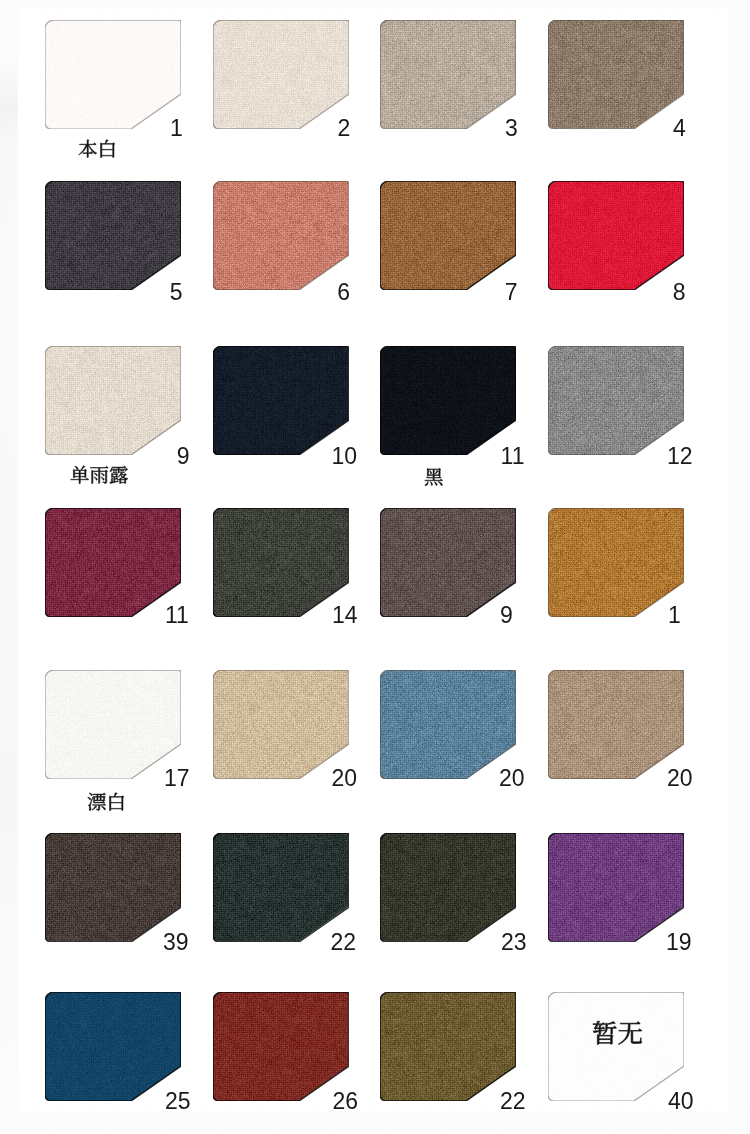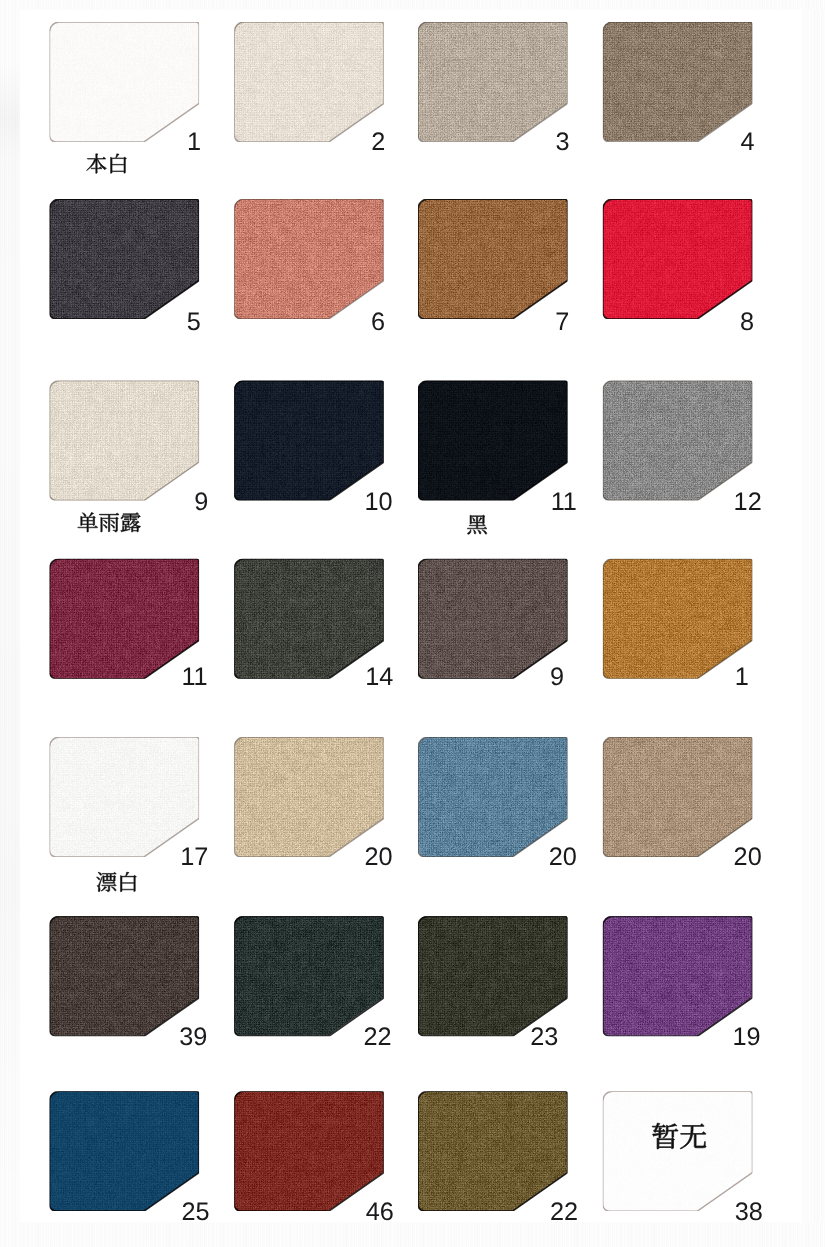--- a/index.html
+++ b/index.html
@@ -716,21 +716,21 @@
         <rect width="136" height="109" filter="url(#wv22)"></rect>
       </svg>
       <div class="weave" style="background:repeating-linear-gradient(0deg,#1b1e10 0 1px,#4b4e40 1px 2px);opacity:.30"></div>
       <div class="weave" style="background:repeating-linear-gradient(90deg,#1b1e10 0 1px,#4b4e40 1px 2px);opacity:.22"></div>
     </div>
     <div class="edge" style="left: 380px; top: 832.5px; width: 136px; height: 109px;">
       <svg width="136" height="109" xmlns="http://www.w3.org/2000/svg">
         <path d="M 9 0 H 133 A 3 3 0 0 1 136 3 V 74 L 86 109 H 6 A 6 6 0 0 1 0 103 V 9 A 9 9 0 0 1 9 0 Z" fill="none" stroke="rgba(0,0,0,.82)" stroke-width="1.5"></path>
       </svg>
     </div>
-    <div class="num" style="left: 482px; top: 930.8px;">23</div>
+    <div class="num" style="left: 501px; top: 930.8px;">23</div>
     <div class="swatch" style="left: 548px; top: 832.5px; width: 136px; height: 109px; clip-path: path(&quot;M 9 0 H 133 A 3 3 0 0 1 136 3 V 74 L 86 109 H 6 A 6 6 0 0 1 0 103 V 9 A 9 9 0 0 1 9 0 Z&quot;);">
       <svg width="136" height="109" xmlns="http://www.w3.org/2000/svg">
         <filter id="wv23" x="0" y="0" width="100%" height="100%" color-interpolation-filters="sRGB">
           <feTurbulence type="fractalNoise" baseFrequency="1.4" numOctaves="2" seed="164" result="t"></feTurbulence>
           <feTurbulence type="fractalNoise" baseFrequency="0.09" numOctaves="2" seed="146" result="c"></feTurbulence>
           <feComposite in="t" in2="c" operator="arithmetic" k1="0" k2="0.86" k3="0.14" k4="0" result="m"></feComposite>
           <feColorMatrix in="m" type="matrix" values=".33 .33 .33 0 0 .33 .33 .33 0 0 .33 .33 .33 0 0 0 0 0 0 1" result="g"></feColorMatrix>
           <feComponentTransfer in="g" result="s">
             <feFuncR type="linear" slope="4.8" intercept="-1.8501"></feFuncR>
             <feFuncG type="linear" slope="4.8" intercept="-1.8501"></feFuncG>
@@ -803,21 +803,21 @@
         <rect width="136" height="109" filter="url(#wv25)"></rect>
       </svg>
       <div class="weave" style="background:repeating-linear-gradient(0deg,#68140d 0 1px,#923e37 1px 2px);opacity:.30"></div>
       <div class="weave" style="background:repeating-linear-gradient(90deg,#68140d 0 1px,#923e37 1px 2px);opacity:.22"></div>
     </div>
     <div class="edge" style="left: 212.5px; top: 992px; width: 136px; height: 109px;">
       <svg width="136" height="109" xmlns="http://www.w3.org/2000/svg">
         <path d="M 9 0 H 133 A 3 3 0 0 1 136 3 V 74 L 86 109 H 6 A 6 6 0 0 1 0 103 V 9 A 9 9 0 0 1 9 0 Z" fill="none" stroke="rgba(0,0,0,.82)" stroke-width="1.5"></path>
       </svg>
     </div>
-    <div class="num" style="left: 332.406px; top: 1090.2px;">46</div>
+    <div class="num" style="left: 332.406px; top: 1090.2px;">26</div>
     <div class="swatch" style="left: 380px; top: 992px; width: 136px; height: 109px; clip-path: path(&quot;M 9 0 H 133 A 3 3 0 0 1 136 3 V 74 L 86 109 H 6 A 6 6 0 0 1 0 103 V 9 A 9 9 0 0 1 9 0 Z&quot;);">
       <svg width="136" height="109" xmlns="http://www.w3.org/2000/svg">
         <filter id="wv26" x="0" y="0" width="100%" height="100%" color-interpolation-filters="sRGB">
           <feTurbulence type="fractalNoise" baseFrequency="1.4" numOctaves="2" seed="185" result="t"></feTurbulence>
           <feTurbulence type="fractalNoise" baseFrequency="0.09" numOctaves="2" seed="161" result="c"></feTurbulence>
           <feComposite in="t" in2="c" operator="arithmetic" k1="0" k2="0.86" k3="0.14" k4="0" result="m"></feComposite>
           <feColorMatrix in="m" type="matrix" values=".33 .33 .33 0 0 .33 .33 .33 0 0 .33 .33 .33 0 0 0 0 0 0 1" result="g"></feColorMatrix>
           <feComponentTransfer in="g" result="s">
             <feFuncR type="linear" slope="4.8" intercept="-1.8501"></feFuncR>
             <feFuncG type="linear" slope="4.8" intercept="-1.8501"></feFuncG>
@@ -861,20 +861,20 @@
         <rect width="136" height="109" filter="url(#wv27)"></rect>
       </svg>
       <div class="weave" style="background:repeating-linear-gradient(0deg,#fcfcfc 0 1px,#fefefe 1px 2px);opacity:.30"></div>
       <div class="weave" style="background:repeating-linear-gradient(90deg,#fcfcfc 0 1px,#fefefe 1px 2px);opacity:.22"></div>
     </div>
     <div class="edge" style="left: 548px; top: 992px; width: 136px; height: 109px;">
       <svg width="136" height="109" xmlns="http://www.w3.org/2000/svg">
         <path d="M 9 0 H 133 A 3 3 0 0 1 136 3 V 74 L 86 109 H 6 A 6 6 0 0 1 0 103 V 9 A 9 9 0 0 1 9 0 Z" fill="none" stroke="rgba(150,135,128,.75)" stroke-width="1.25"></path>
       </svg>
     </div>
-    <div class="num" style="left: 667.906px; top: 1090.2px;">38</div>
+    <div class="num" style="left: 667.906px; top: 1090.2px;">40</div>
     <div class="na" style="left: 591.5px; top: 1020px;">
       <svg width="51.00" height="25.50" viewBox="0 0 400 200" xmlns="http://www.w3.org/2000/svg">
         <path transform="translate(0,0)" d="M62 13 44 7C43 13 40 21 36 30H7L9 36H34C31 44 27 52 24 59C21 60 17 61 15 63L28 74L35 68H55V82C36 84 19 86 10 86L17 102C18 102 20 100 21 98L55 91V115H57C64 115 68 112 68 111V89L100 81L100 78L68 81V68H95C98 68 100 67 101 65C95 59 86 52 86 52L78 62H67V48C72 48 74 46 75 43L56 41V62H36C39 54 43 45 47 36H98C101 36 103 35 103 33C97 27 87 20 87 20L79 30H49L54 16C59 17 61 15 62 13ZM146 148H55V126H146ZM146 154V177H55V154ZM55 187V182H146V190H148C153 190 159 187 159 186V128C163 128 166 126 167 125L151 113L144 120H56L42 114V192H44C50 192 55 189 55 187ZM160 107V65H187C190 65 192 64 192 61C186 56 176 48 176 48L167 59H120V57V35C139 33 160 29 173 26C178 28 181 28 183 26L168 12C158 17 139 25 123 30L108 23V57C108 76 105 96 84 112L87 115C113 102 119 82 120 65H148V111H150C156 111 160 108 160 107Z" fill="#111111" stroke="#111111" stroke-width="5" stroke-linejoin="round"></path>
         <path transform="translate(200,0)" d="M173 69 162 82H96C98 66 99 49 99 31H173C176 31 177 30 178 28C171 21 160 12 160 12L150 25H22L24 31H85C85 48 84 65 82 82H10L11 87H82C76 126 59 160 7 188L10 192C69 165 89 129 95 87H107V169C107 180 110 184 127 184H151C184 184 191 182 191 175C191 172 190 171 185 169L185 139H182C180 152 177 165 176 168C175 170 174 171 171 171C168 171 161 171 151 171H129C121 171 120 170 120 167V87H186C189 87 191 86 191 84C184 78 173 69 173 69Z" fill="#111111" stroke="#111111" stroke-width="5" stroke-linejoin="round"></path>
       </svg>
     </div>
   </div>
 
 </body></html>

